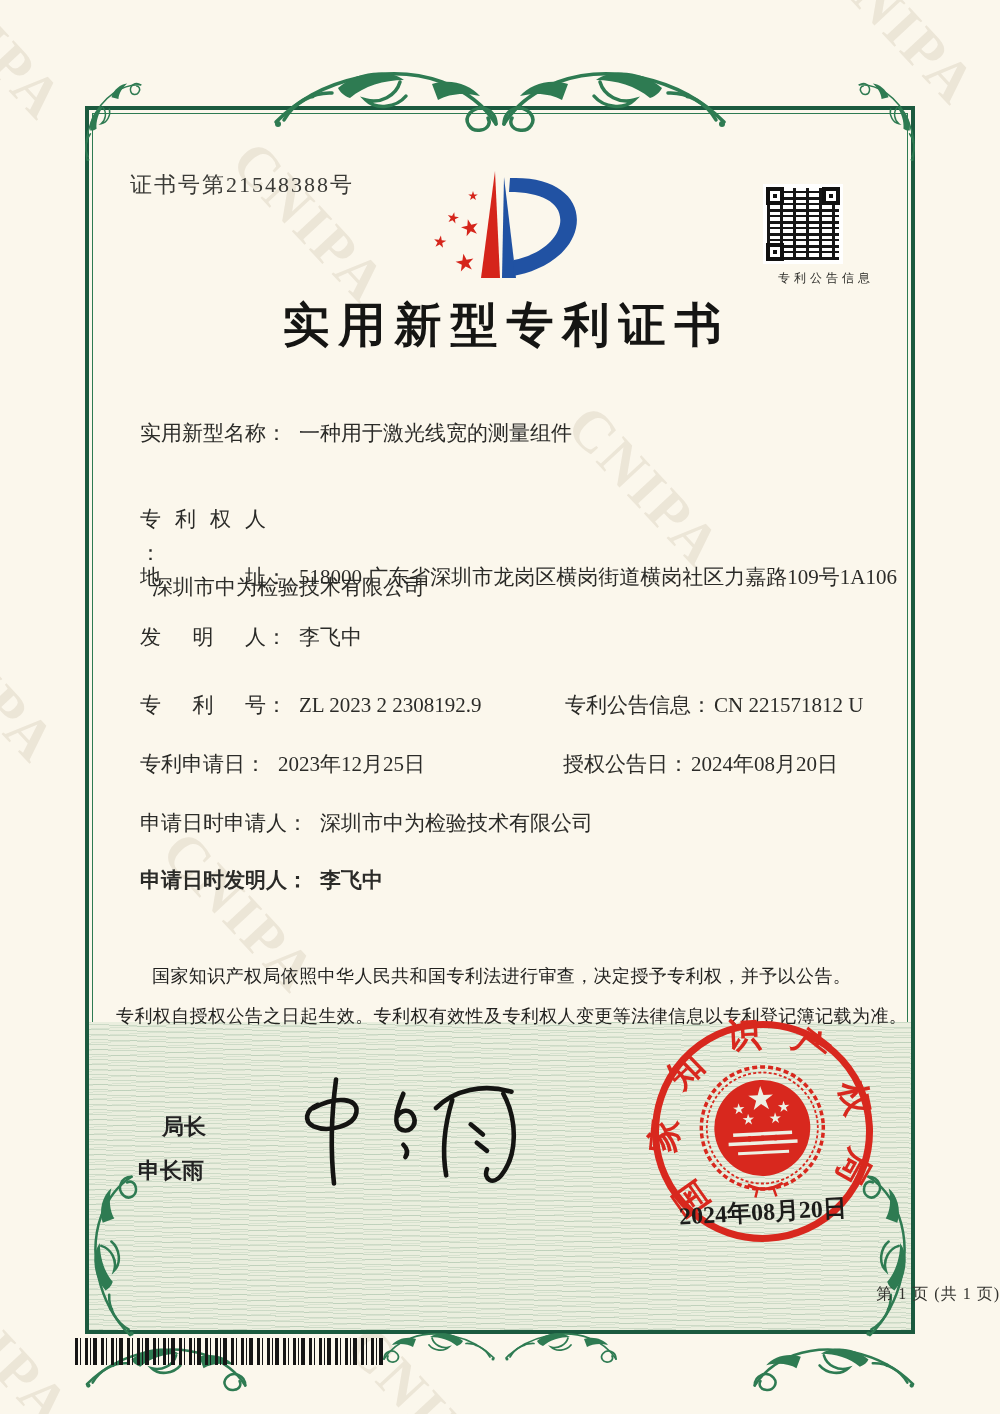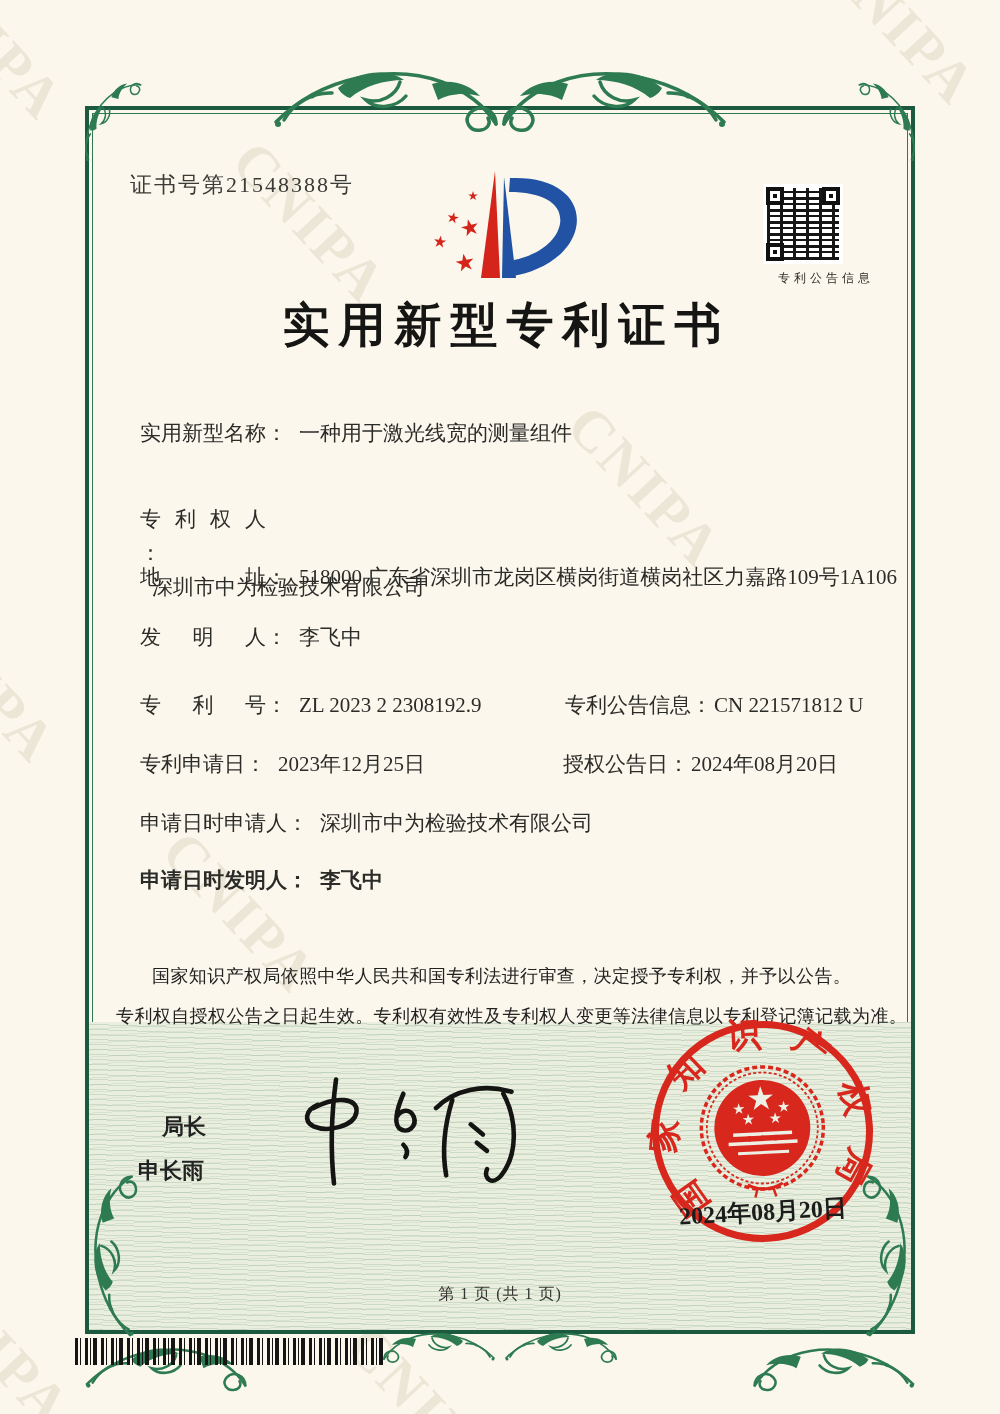--- a/index.html
+++ b/index.html
@@ -96,21 +96,21 @@
   
   .seal { position:absolute; left:645px; top:1014px; width:235px; height:235px; transform:rotate(-3deg); }
   .seal-text { font:bold 34px "Liberation Serif","DejaVu Serif",serif; letter-spacing:27px; fill:#d8281e; }
   .seal-date {
     position:absolute; left:658px; top:1196px; width:210px; text-align:center;
     font-weight:bold; font-size:24px; color:#1c1c1a; transform:rotate(-3deg);
   }
   
   .page-no {
     position:absolute; left:0; right:0; top:1284px;
-    text-align:center; font-size:16px; color:#33332f; letter-spacing:1px;
+    text-align:right; font-size:16px; color:#33332f; letter-spacing:1px;
   }
   .barcode {
     position:absolute; left:75px; top:1338px; width:312px; height:27px;
     background:repeating-linear-gradient(90deg,
       #151515 0 3px, rgba(0,0,0,0) 3px 5px,
       #151515 5px 6px, rgba(0,0,0,0) 6px 10px,
       #151515 10px 13px, rgba(0,0,0,0) 13px 15px,
       #151515 15px 16px, rgba(0,0,0,0) 16px 18px,
       #151515 18px 22px, rgba(0,0,0,0) 22px 26px);
   }

